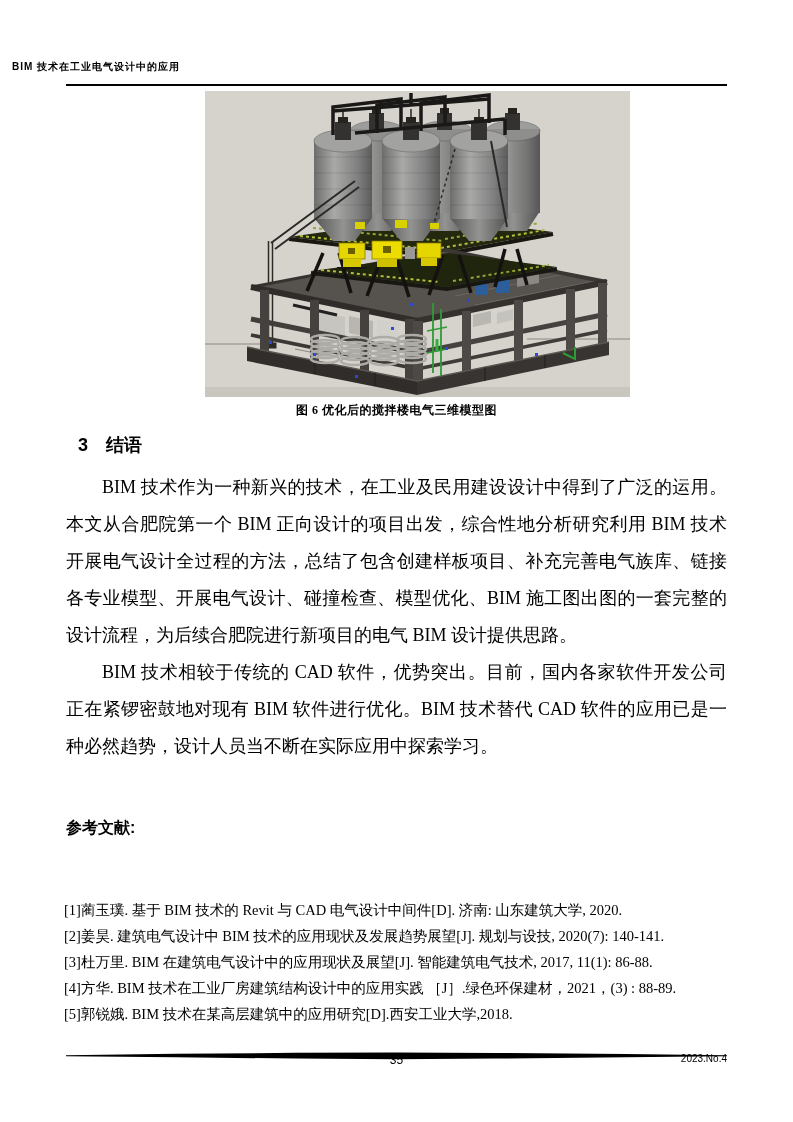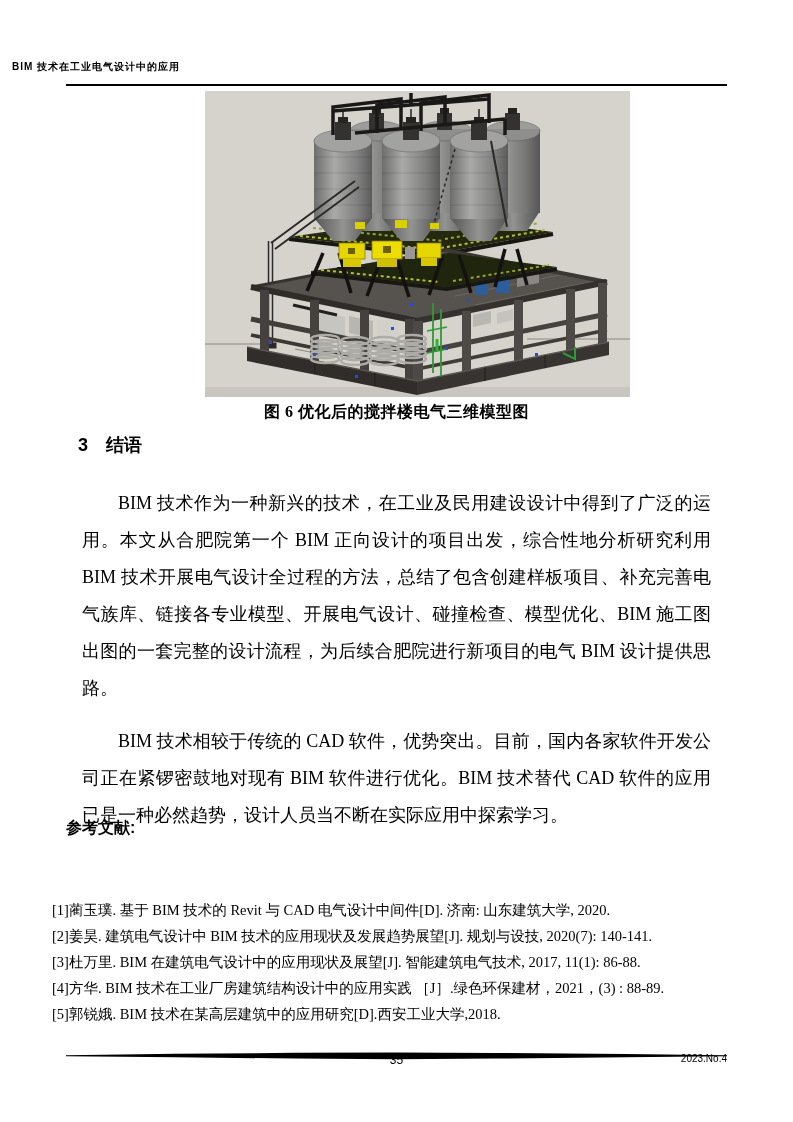--- a/index.html
+++ b/index.html
@@ -11,40 +11,40 @@
   .hdr-title{
     position:absolute;top:60px;left:0;width:100%;text-align:left;
     font-family:"Liberation Sans","DejaVu Sans",sans-serif;
     font-size:10px;font-weight:600;letter-spacing:1px;padding-left:12px;
   }
   .hdr-rule{position:absolute;top:84px;left:66px;width:661px;border-top:2px solid #000;}
   .figure-wrap{position:absolute;left:205px;top:91px;width:425px;height:306px;}
   .figure-wrap svg{display:block;}
   .fig-caption{
     position:absolute;top:402px;left:0;width:100%;text-align:center;
-    font-size:16px;font-weight:bold;letter-spacing:0.5px;
+    font-size:12px;font-weight:bold;letter-spacing:0.5px;
   }
   .sec-heading{
     position:absolute;top:421px;left:66px;margin:12px;
     font-family:"Liberation Sans","DejaVu Sans",sans-serif;
     font-size:18px;font-weight:bold;
   }
   .sec-heading .num{margin-right:18px;}
   .body-text{
     position:absolute;top:469px;left:66px;width:661px;
     font-size:18px;line-height:37px;text-align:justify;
   }
-  .body-text p{margin:16px;text-indent:2em;}
+  .body-text p{margin:0;text-indent:2em;}
   .ref-heading{
     position:absolute;top:818px;left:66px;
     font-family:"Liberation Sans","DejaVu Sans",sans-serif;
     font-size:16px;font-weight:bold;
   }
   .ref-list{
-    position:absolute;top:897px;left:52px;width:670px;
+    position:absolute;top:897px;left:64px;width:670px;
     font-size:14.5px;line-height:26px;
   }
   .ftr-rule{position:absolute;top:1046px;left:66px;width:661px;height:8px;}
   .ftr-page{
     position:absolute;top:1053px;left:0;width:100%;text-align:center;
     font-family:"Liberation Sans","DejaVu Sans",sans-serif;font-size:12px;
   }
   .ftr-issue{
     position:absolute;top:1053px;right:66px;
     font-family:"Liberation Sans","DejaVu Sans",sans-serif;font-size:10px;

